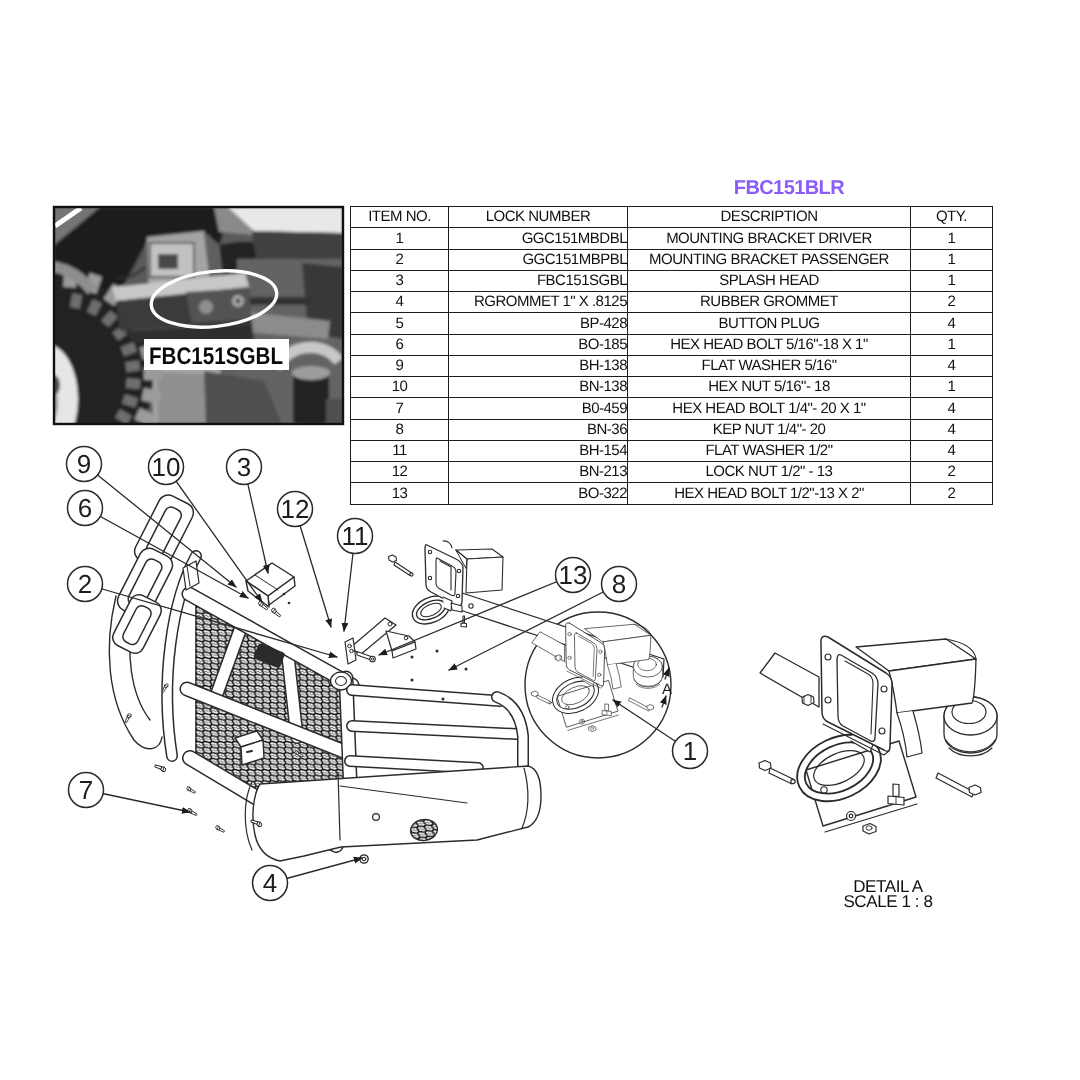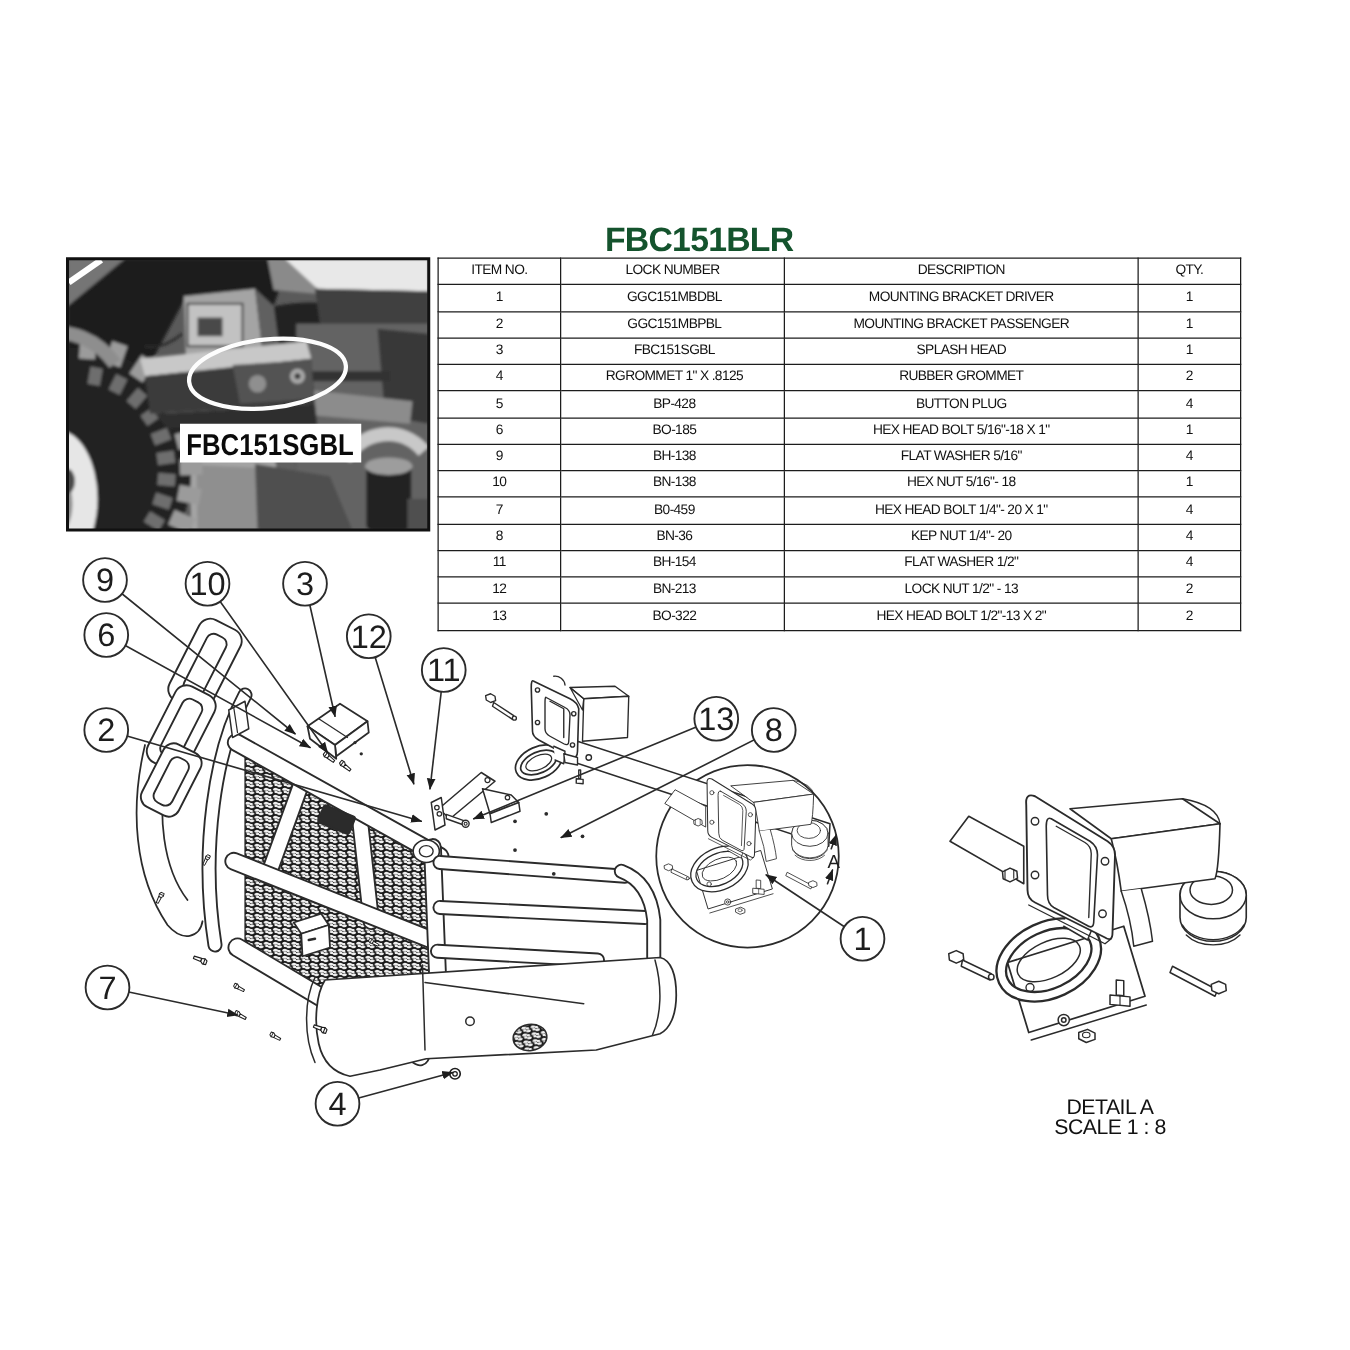--- a/index.html
+++ b/index.html
@@ -1,22 +1,22 @@
 <!DOCTYPE html>
 <html><head>
 <meta charset="utf-8">
 <style>
 html,body{margin:0;padding:0;background:#ffffff;}
 body{width:1080px;height:1080px;overflow:hidden;font-family:"Liberation Sans",sans-serif;-webkit-font-smoothing:antialiased;text-rendering:geometricPrecision;}
 .page{position:relative;width:1080px;height:1080px;background:#ffffff;}
 svg{position:absolute;left:0;top:0;}
-.title{position:absolute;left:484px;top:177px;width:360px;text-align:left;font-size:27px;font-weight:bold;color:#14532d;letter-spacing:-0.6px;}
+.title{position:absolute;left:484px;top:177px;width:360px;text-align:right;font-size:20px;font-weight:bold;color:#8b5cf6;letter-spacing:-0.6px;}
 .ptable{position:absolute;left:350px;top:206px;border-collapse:collapse;table-layout:fixed;}
-.ptable td{border:1.6px solid #1c1c1c;font-size:11px;letter-spacing:-0.5px;color:#111;text-align:center;padding:0;height:20.25px;line-height:19.5px;white-space:nowrap;overflow:hidden;}
-.ptable td.pn{text-align:center;padding-left:3px;}
+.ptable td{border:1.6px solid #1c1c1c;font-size:15px;letter-spacing:-0.5px;color:#111;text-align:center;padding:0;height:20.25px;line-height:19.5px;white-space:nowrap;overflow:hidden;}
+.ptable td.pn{text-align:right;padding-left:3px;}
 </style>
 </head>
 <body>
 <div class="page">
 <svg width="1080" height="1080" viewBox="0 0 1080 1080">
 <defs>
 <filter id="ph" x="-10%" y="-10%" width="120%" height="120%">
           <feGaussianBlur stdDeviation="1.4"></feGaussianBlur>
         </filter>
 <clipPath id="pclip">

